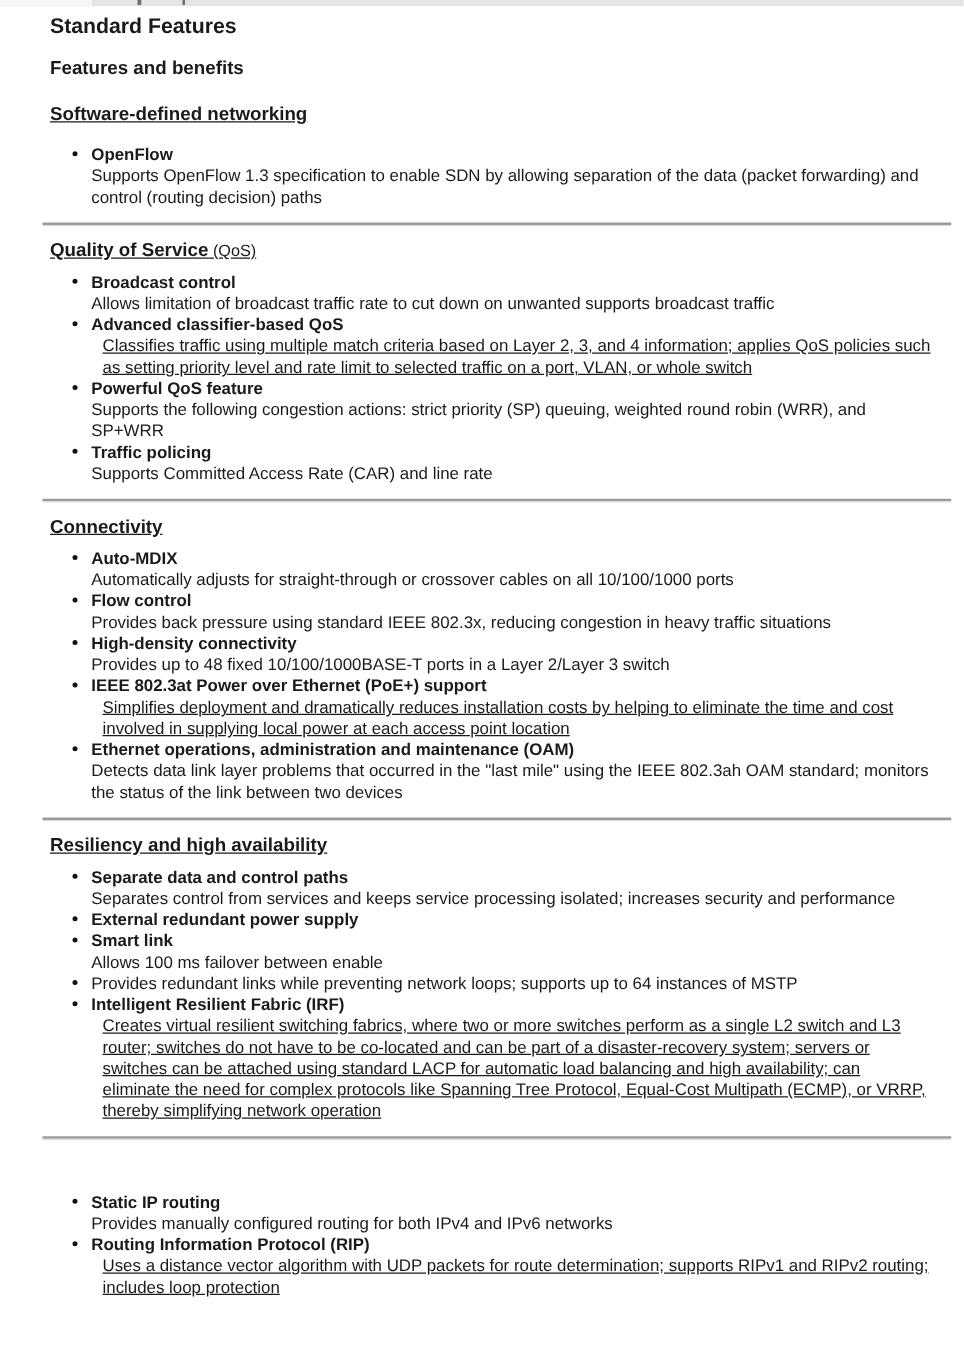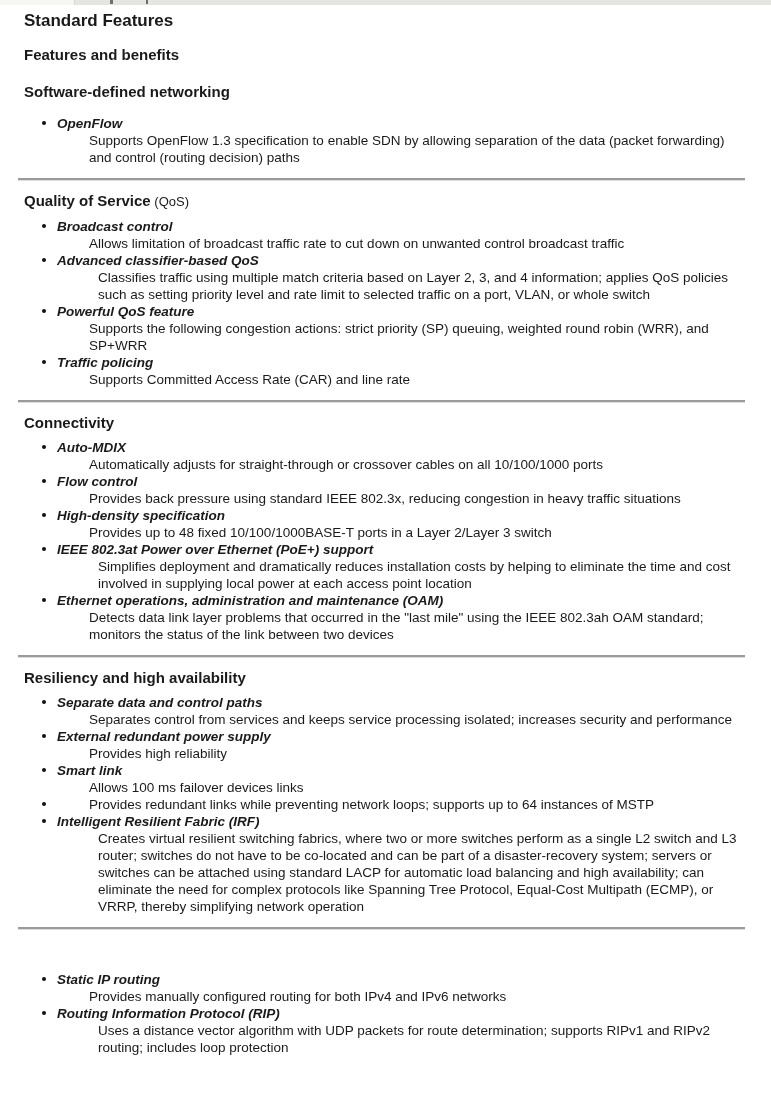--- a/index.html
+++ b/index.html
@@ -20,21 +20,21 @@
   .strip-left {
     position: absolute; left: 0; top: 0;
     width: 74px; height: 5px;
     background: #f7f6f3;
     border-right: 1px solid #d8d7d3;
   }
   .speck { position: absolute; top: 0; height: 4px; background: #6e6e6e; }
   .speck.s1 { left: 110px; width: 3px; }
   .speck.s2 { left: 146px; width: 2px; }
 
-  .content { padding: 0 26px 0 24px; }
+  .content { padding: 0 26px 0 40px; }
 
   h1.page-title {
     font-size: 17px;
     line-height: 20px;
     font-weight: bold;
     margin: 6px 0 0 0;
   }
   h2.subtitle {
     font-size: 15px;
     line-height: 17px;
@@ -44,20 +44,21 @@
 
   .section { padding-top: 11px; }
   #sections > .section:first-child { padding-top: 4px; }
   #sections > .section:last-child { padding-top: 34px; }
 
   .sec-heading {
     font-size: 15px;
     line-height: 18px;
     font-weight: bold;
     margin: 0;
+    text-decoration: underline;
   }
   .h-suffix { font-size: 13px; font-weight: normal; }
 
   ul.features {
     list-style: none;
     margin: 7px 0 0 0;
     padding: 0 0 0 33px;
   }
   #sections > .section:first-child ul.features { margin-top: 14px; }
 
@@ -66,23 +67,23 @@
     font-size: 13.5px;
     line-height: 17px;
   }
   .bullet-dot {
     position: absolute;
     left: -15px; top: 6px;
     width: 4px; height: 4px;
     border-radius: 50%;
     background: #111111;
   }
-  .term { font-weight: bold; font-style: italic; }
-  .desc { font-weight: normal; margin-left: 32px; }
-  .desc.indent { padding-left: 9px; }
+  .term { font-weight: bold; }
+  .desc { font-weight: normal; }
+  .desc.indent { padding-left: 9px; text-decoration: underline; }
 
   hr.divider {
     border: none;
     border-top: 2px solid #9a9a9a;
     border-bottom: 1px solid #dedede;
     height: 0;
     margin: 12px 0 0 -6px;
     width: 727px;
   }
 </style>
@@ -111,21 +112,21 @@
   </li>
 </ul>
   </section>
 <hr class="divider">
   <section class="section">
     <h2 class="sec-heading"><span class="h-main">Quality of Service</span><span class="h-suffix"> (QoS)</span></h2>
     <ul class="features">
   <li class="feature-item">
     <span class="bullet-dot"></span>
     <div class="term">Broadcast control</div>
-    <div class="desc">Allows limitation of broadcast traffic rate to cut down on unwanted control broadcast traffic</div>
+    <div class="desc">Allows limitation of broadcast traffic rate to cut down on unwanted supports broadcast traffic</div>
   </li>
 
   <li class="feature-item">
     <span class="bullet-dot"></span>
     <div class="term">Advanced classifier-based QoS</div>
     <div class="desc indent">Classifies traffic using multiple match criteria based on Layer 2, 3, and 4 information; applies QoS policies such as setting priority level and rate limit to selected traffic on a port, VLAN, or whole switch</div>
   </li>
 
   <li class="feature-item">
     <span class="bullet-dot"></span>
@@ -151,21 +152,21 @@
   </li>
 
   <li class="feature-item">
     <span class="bullet-dot"></span>
     <div class="term">Flow control</div>
     <div class="desc">Provides back pressure using standard IEEE 802.3x, reducing congestion in heavy traffic situations</div>
   </li>
 
   <li class="feature-item">
     <span class="bullet-dot"></span>
-    <div class="term">High-density specification</div>
+    <div class="term">High-density connectivity</div>
     <div class="desc">Provides up to 48 fixed 10/100/1000BASE-T ports in a Layer 2/Layer 3 switch</div>
   </li>
 
   <li class="feature-item">
     <span class="bullet-dot"></span>
     <div class="term">IEEE 802.3at Power over Ethernet (PoE+) support</div>
     <div class="desc indent">Simplifies deployment and dramatically reduces installation costs by helping to eliminate the time and cost involved in supplying local power at each access point location</div>
   </li>
 
   <li class="feature-item">
@@ -181,27 +182,26 @@
     <ul class="features">
   <li class="feature-item">
     <span class="bullet-dot"></span>
     <div class="term">Separate data and control paths</div>
     <div class="desc">Separates control from services and keeps service processing isolated; increases security and performance</div>
   </li>
 
   <li class="feature-item">
     <span class="bullet-dot"></span>
     <div class="term">External redundant power supply</div>
-    <div class="desc">Provides high reliability</div>
   </li>
 
   <li class="feature-item">
     <span class="bullet-dot"></span>
     <div class="term">Smart link</div>
-    <div class="desc">Allows 100 ms failover devices links</div>
+    <div class="desc">Allows 100 ms failover between enable</div>
   </li>
 
   <li class="feature-item">
     <span class="bullet-dot"></span>
     <div class="desc">Provides redundant links while preventing network loops; supports up to 64 instances of MSTP</div>
   </li>
 
   <li class="feature-item">
     <span class="bullet-dot"></span>
     <div class="term">Intelligent Resilient Fabric (IRF)</div>

